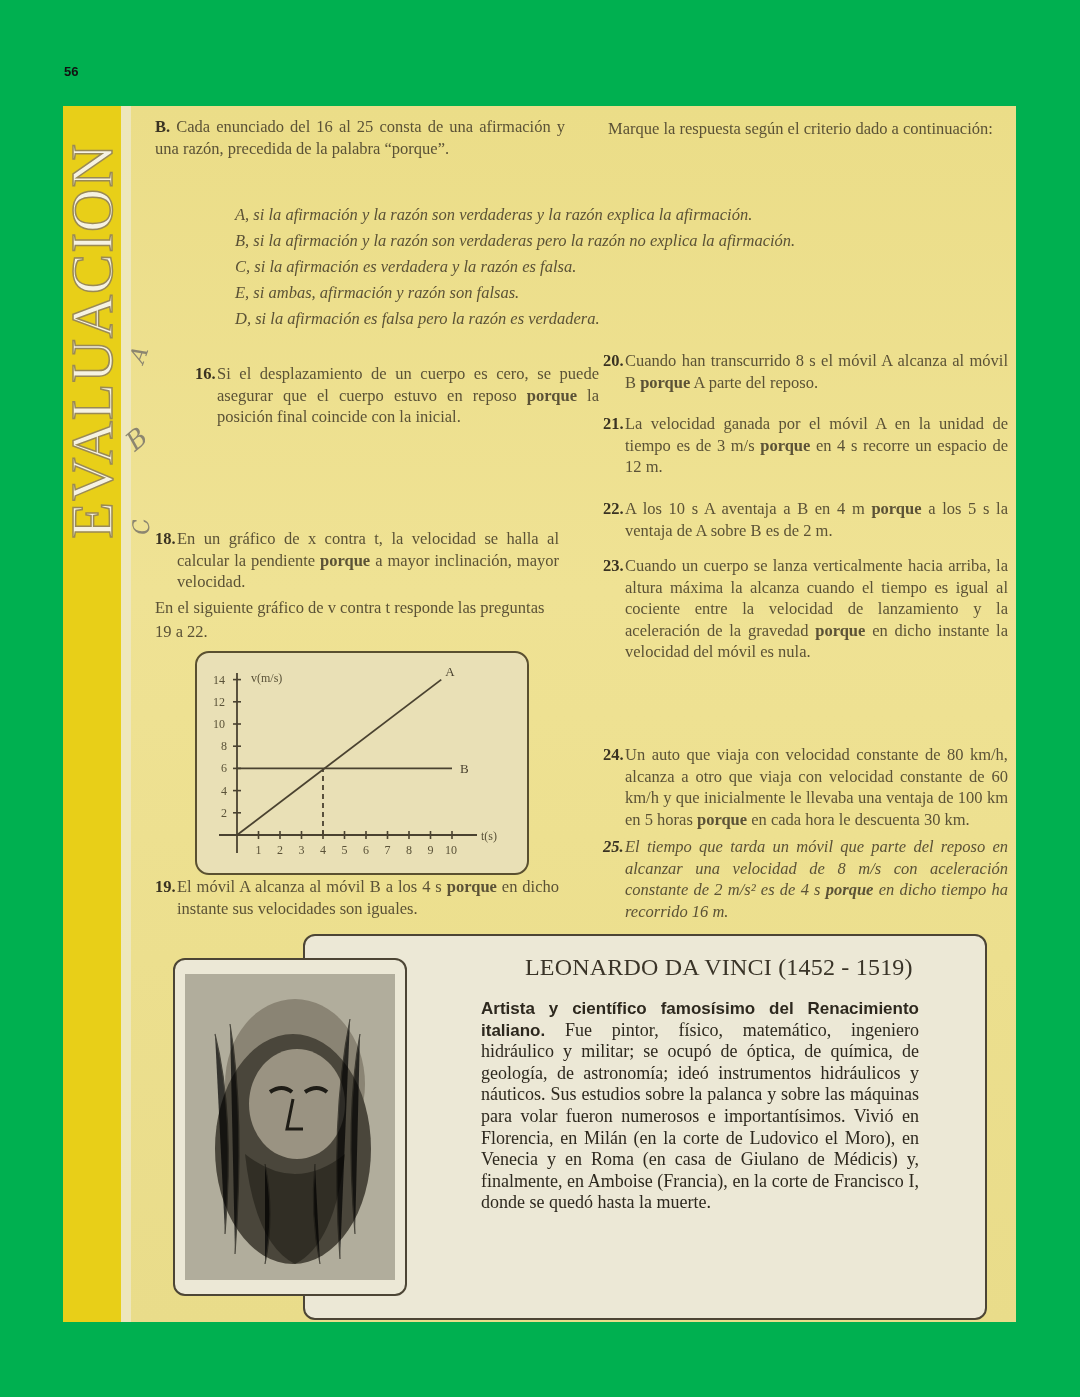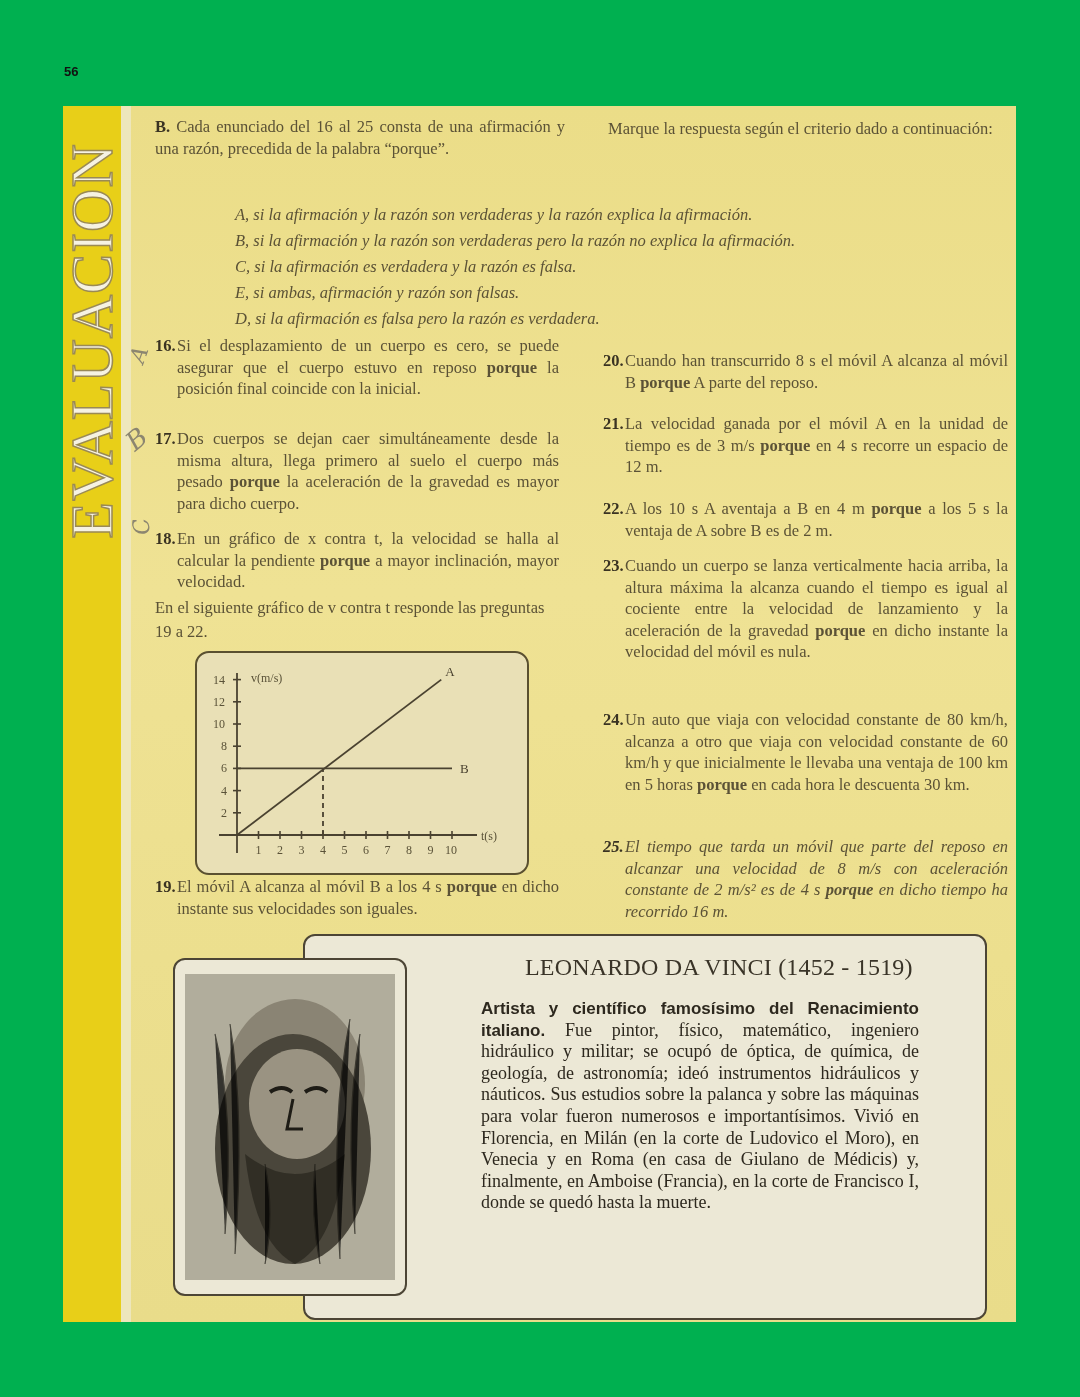--- a/index.html
+++ b/index.html
@@ -70,27 +70,23 @@
     <div>B, si la afirmación y la razón son verdaderas pero la razón no explica la afirmación.</div>
     <div>C, si la afirmación es verdadera y la razón es falsa.</div>
     <div>E, si ambas, afirmación y razón son falsas.</div>
     <div>D, si la afirmación es falsa pero la razón es verdadera.</div>
   </div>
 
   <div class="handmark" style="left:68px;top:236px;transform:rotate(-70deg);">A</div>
   <div class="handmark" style="left:64px;top:318px;transform:rotate(-40deg);font-size:26px;">B</div>
   <div class="handmark" style="left:70px;top:408px;transform:rotate(-100deg);">C</div>
 
-  <div class="q q-left" style="top:229px;">
+  <div class="q q-left" style="top:257px;margin-left:40px;">
     <span class="num">16.</span>
     <span class="body"><span>Si el desplazamiento de un cuerpo es cero, se puede asegurar que el cuerpo estuvo en reposo</span> <b>porque</b> <span>la posición final coincide con la inicial.</span></span>
-  </div>
-  <div class="q q-left" style="top:322px;">
-    <span class="num">17.</span>
-    <span class="body"><span>Dos cuerpos se dejan caer simultáneamente desde la misma altura, llega primero al suelo el cuerpo más pesado</span> <b>porque</b> <span>la aceleración de la gravedad es mayor para dicho cuerpo.</span></span>
   </div>
   <div class="q q-left" style="top:422px;">
     <span class="num">18.</span>
     <span class="body"><span>En un gráfico de x contra t, la velocidad se halla al calcular la pendiente</span> <b>porque</b> <span>a mayor inclinación, mayor velocidad.</span></span>
   </div>
   <div class="txt" style="left:92px;top:490px;width:408px;line-height:24px;">En el siguiente gráfico de v contra t responde las preguntas 19 a 22.</div>
 
   <div class="graph-box">
     <svg width="330" height="220" viewBox="0 0 330 220">
       <g stroke="#4a4230" stroke-width="1.8" fill="none">
@@ -159,21 +155,21 @@
     <span class="body"><span>La velocidad ganada por el móvil A en la unidad de tiempo es de 3 m/s</span> <b>porque</b> <span>en 4 s recorre un espacio de 12 m.</span></span>
   </div>
   <div class="q q-right" style="top:392px;">
     <span class="num">22.</span>
     <span class="body"><span>A los 10 s A aventaja a B en 4 m</span> <b>porque</b> <span>a los 5 s la ventaja de A sobre B es de 2 m.</span></span>
   </div>
   <div class="q q-right" style="top:449px;">
     <span class="num">23.</span>
     <span class="body"><span>Cuando un cuerpo se lanza verticalmente hacia arriba, la altura máxima la alcanza cuando el tiempo es igual al cociente entre la velocidad de lanzamiento y la aceleración de la gravedad</span> <b>porque</b> <span>en dicho instante la velocidad del móvil es nula.</span></span>
   </div>
-  <div class="q q-right" style="top:603px;">
+  <div class="q q-right" style="top:638px;">
     <span class="num">24.</span>
     <span class="body"><span>Un auto que viaja con velocidad constante de 80 km/h, alcanza a otro que viaja con velocidad constante de 60 km/h y que inicialmente le llevaba una ventaja de 100 km en 5 horas</span> <b>porque</b> <span>en cada hora le descuenta 30 km.</span></span>
   </div>
   <div class="q q-right" style="top:730px;font-style:italic;">
     <span class="num">25.</span>
     <span class="body"><span>El tiempo que tarda un móvil que parte del reposo en alcanzar una velocidad de 8 m/s con aceleración constante de 2 m/s² es de 4 s</span> <b>porque</b> <span>en dicho tiempo ha recorrido 16 m.</span></span>
   </div>
 
   <div class="bio-card">
     <div class="bio-title">LEONARDO DA VINCI (1452 - 1519)</div>

